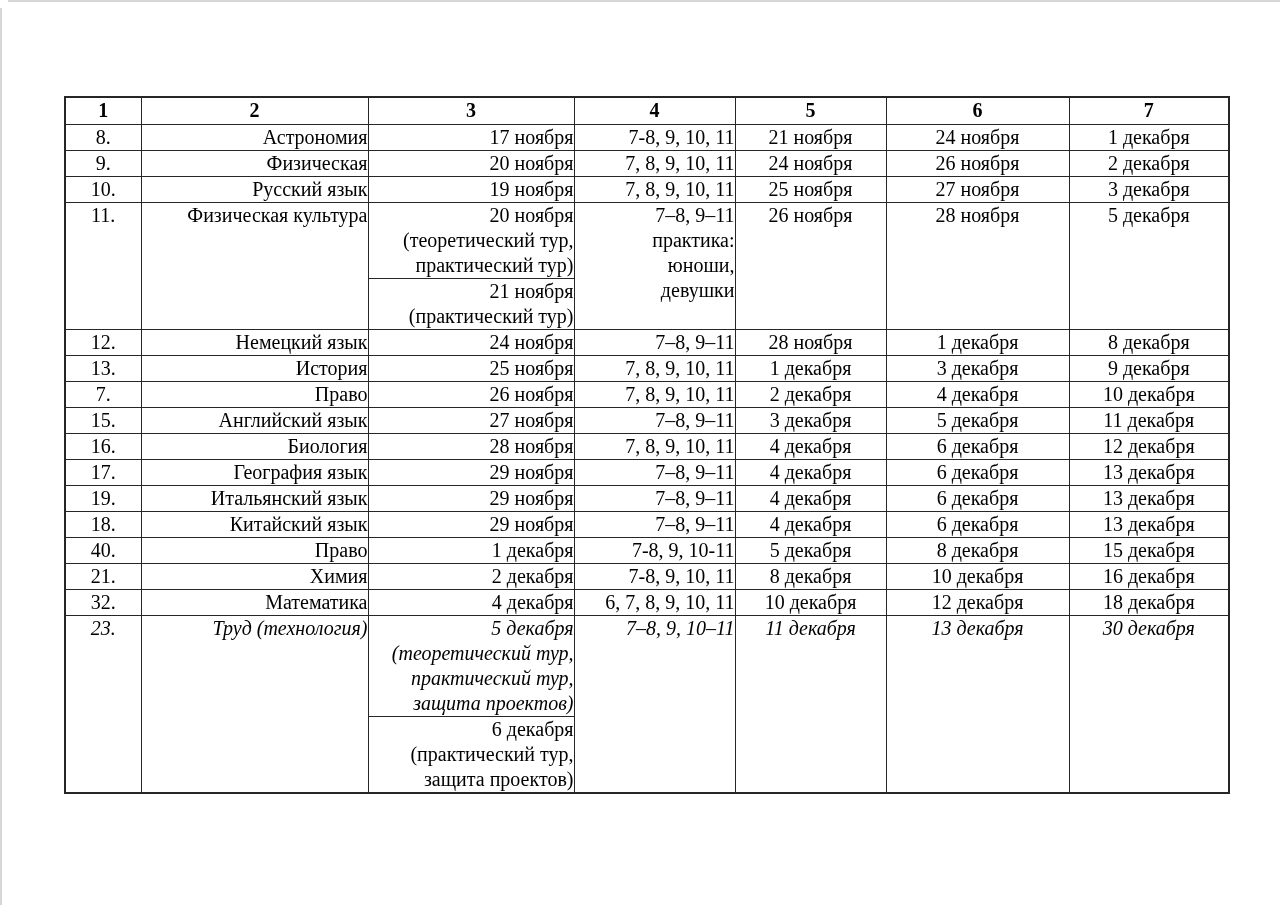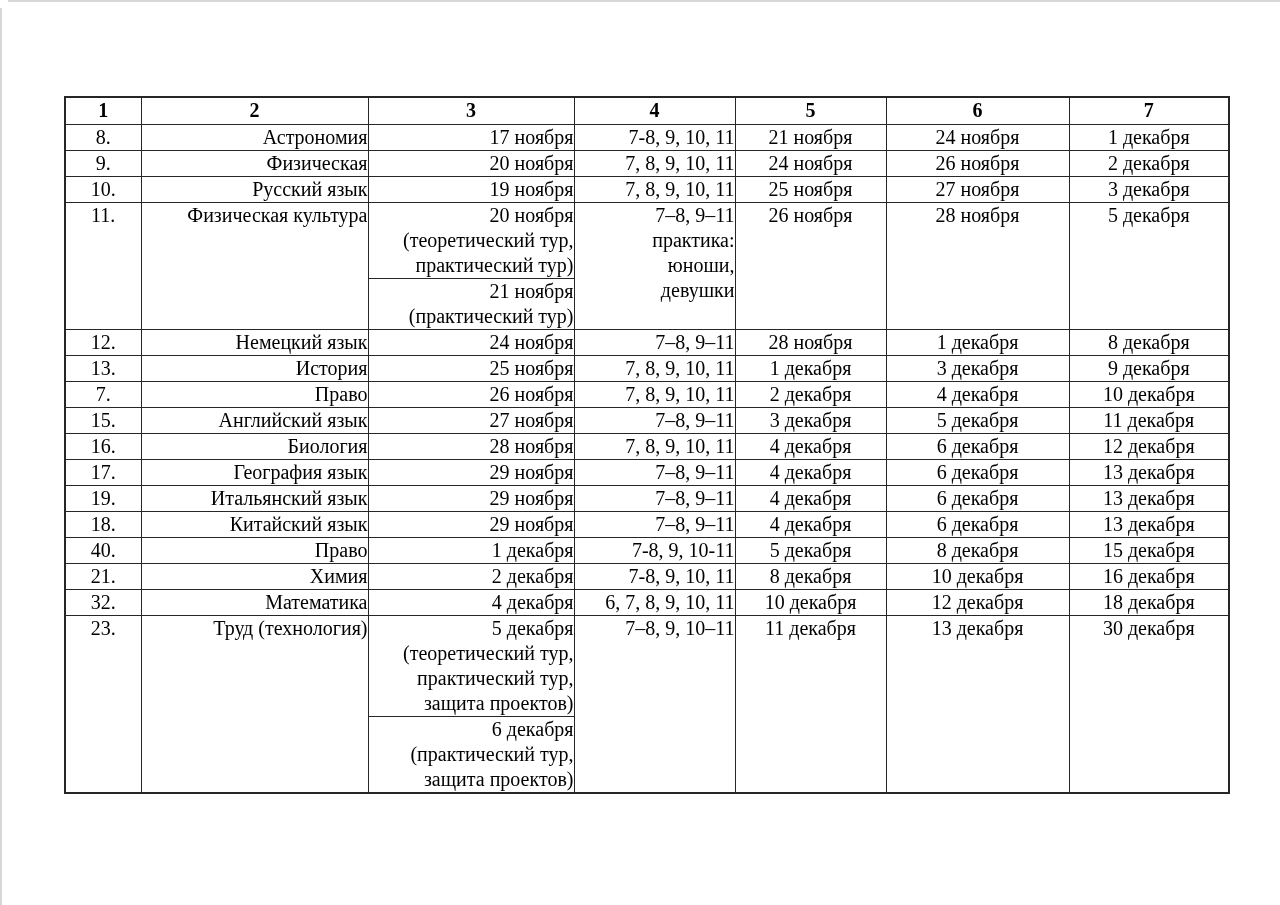--- a/index.html
+++ b/index.html
@@ -45,21 +45,21 @@
     overflow: hidden;
     padding: 0;
   }
   td.c { text-align: center; }
   td.l { text-align: right; padding: 0 4px 0 7px; }
   td.ml { white-space: pre-line; }
   tr.h-hdr td { font-weight: bold; text-align: center; height: 26px; }
   tr.h-std  { height: 25px; }
   tr.h-11a  { height: 75px; }
   tr.h-11b  { height: 51px; }
-  tr.h-23a  { height: 99px; }
+  tr.h-23a  { height: 99px; font-style: italic; }
   tr.h-23b  { height: 75px; }
 </style>
 </head>
 <body>
 
 <div class="page">
   <div class="edge-top"></div>
   <div class="edge-left"></div>
 
   <table class="schedule">

